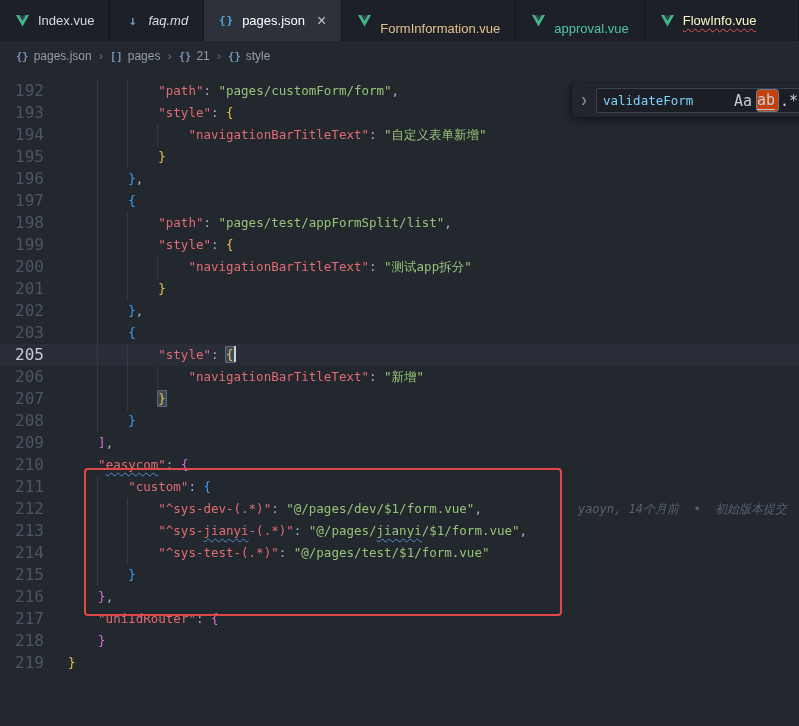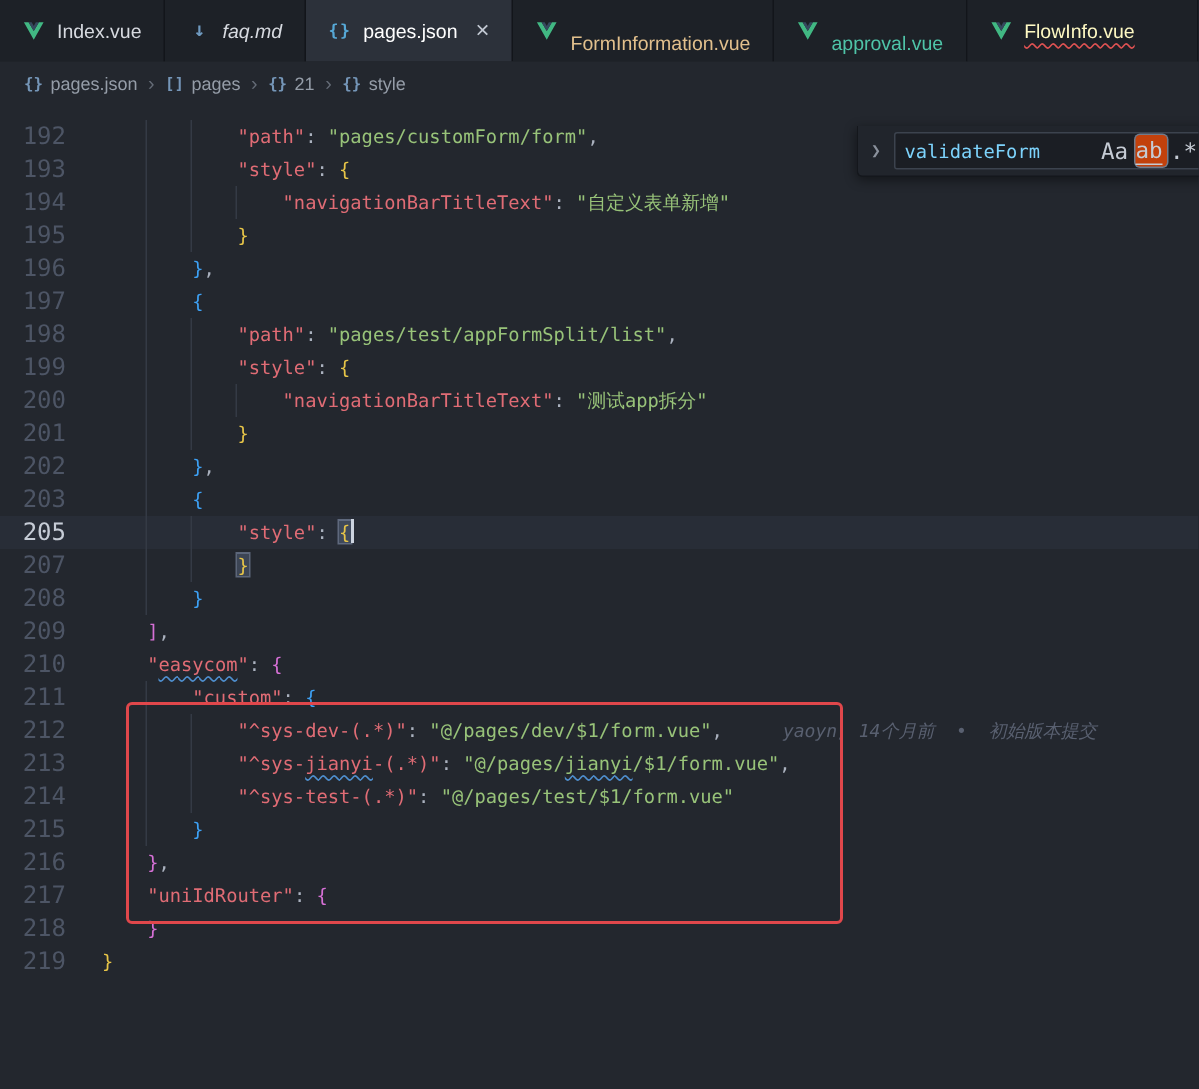--- a/index.html
+++ b/index.html
@@ -37,21 +37,21 @@
   .ind.ig{box-shadow:inset -1px 0 0 #343a45}
   .k{color:#e06c75}
   .s{color:#98c379}
   .p{color:#abb2bf}
   .b1{color:#e7c548}
   .b2{color:#d670d6}
   .b3{color:#3da1f5}
   .sq{text-decoration:underline wavy #4e8fd0;text-decoration-thickness:1px;text-underline-offset:3px;text-decoration-skip-ink:none}
   .match{background:rgba(95,112,140,0.42);box-shadow:0 0 0 1px rgba(150,165,195,0.5)}
   .cursor{display:inline-block;width:2px;height:16px;background:#ccd3df;vertical-align:-3px}
-  .blame{color:#596070;font-style:italic;margin-left:40px;font-size:12px}
+  .blame{color:#596070;font-style:italic;margin-left:96px;font-size:12px}
 
   
   .annotation-box{position:absolute;left:84px;top:398px;width:478px;height:148px;border:2px solid #e0474b;border-radius:4px;pointer-events:none}
 
   
   .find-widget{position:absolute;top:14px;left:571px;width:240px;height:34px;background:#21252c;border:1px solid #14171c;border-top:none;border-radius:0 0 4px 4px;box-shadow:0 2px 8px rgba(0,0,0,0.45);display:flex;align-items:center;padding:4px 6px;gap:6px}
   .fw-toggle{color:#8a919c;font-size:11px;width:12px;flex:none;cursor:pointer;text-align:center}
   .fw-input{flex:1;height:25px;background:#1b1e24;border:1px solid #3c434e;border-radius:2px;display:flex;align-items:center;padding:0 2px 0 6px;gap:2px;min-width:0}
   .fw-text{flex:1;color:#7dd3fc;font-size:12.5px;white-space:nowrap;overflow:hidden}
   .fw-btns{display:flex;gap:2px;flex:none}
@@ -169,20 +169,24 @@
           <div class="gut">202</div>
           <div class="lc"><span class="ind ig"></span><span class="ind"></span><span class="b3">}</span><span class="p">,</span></div>
         </div>
         <div class="row">
           <div class="gut">203</div>
           <div class="lc"><span class="ind ig"></span><span class="ind"></span><span class="b3">{</span></div>
         </div>
         <div class="row cur">
           <div class="gut">205</div>
           <div class="lc"><span class="ind ig"></span><span class="ind ig"></span><span class="ind"></span><span class="k">"style"</span><span class="p">: </span><span class="b1 match">{</span><span class="cursor"></span></div>
+        </div>
+        <div class="row">
+          <div class="gut">206</div>
+          <div class="lc"><span class="ind ig"></span><span class="ind ig"></span><span class="ind ig"></span><span class="ind"></span><span class="k">"navigationBarTitleText"</span><span class="p">: </span><span class="s">"新增"</span></div>
         </div>
         <div class="row">
           <div class="gut">207</div>
           <div class="lc"><span class="ind ig"></span><span class="ind ig"></span><span class="ind"></span><span class="b1 match">}</span></div>
         </div>
         <div class="row">
           <div class="gut">208</div>
           <div class="lc"><span class="ind ig"></span><span class="ind"></span><span class="b3">}</span></div>
         </div>
         <div class="row">

